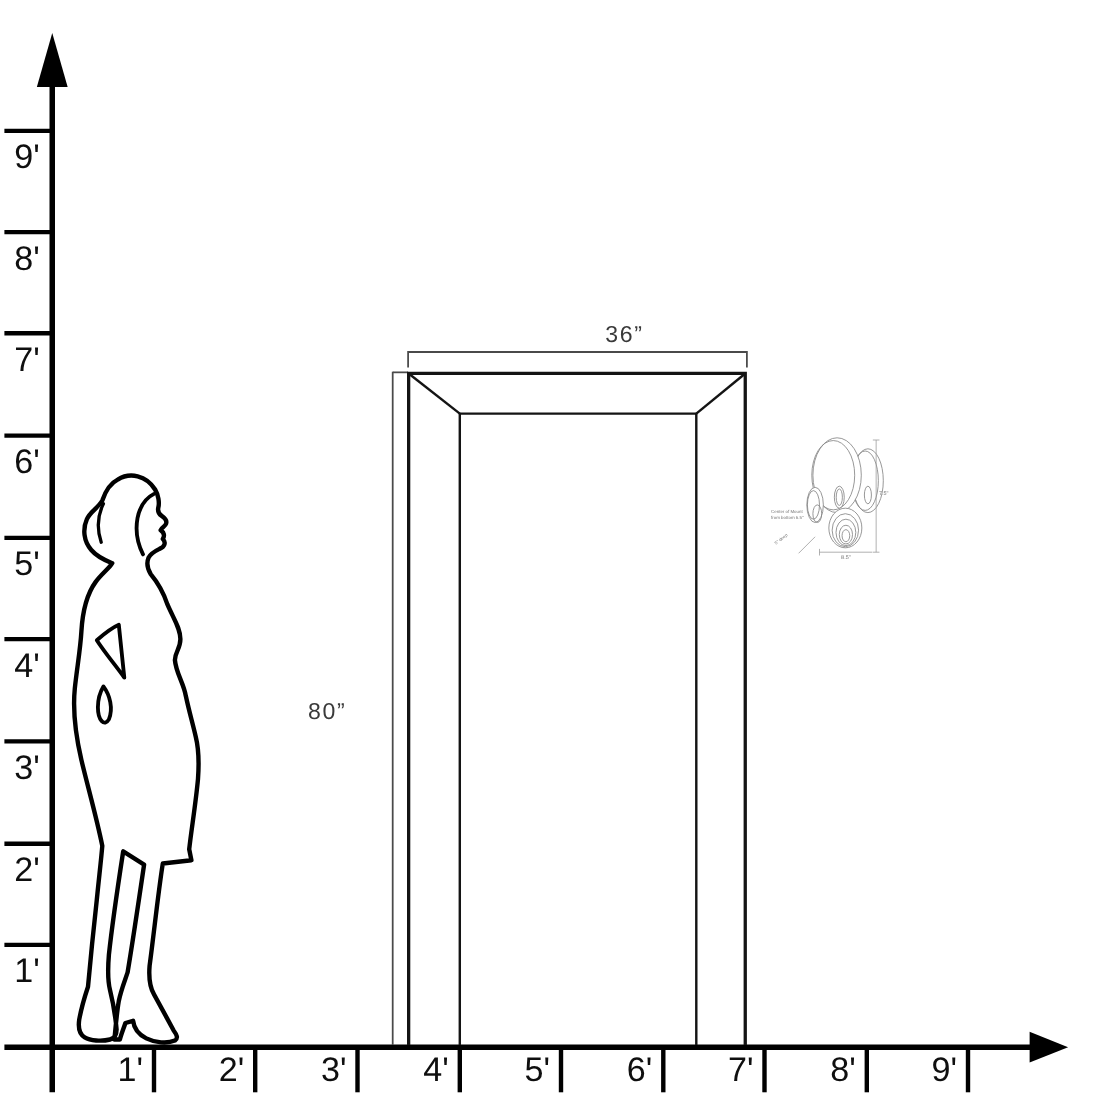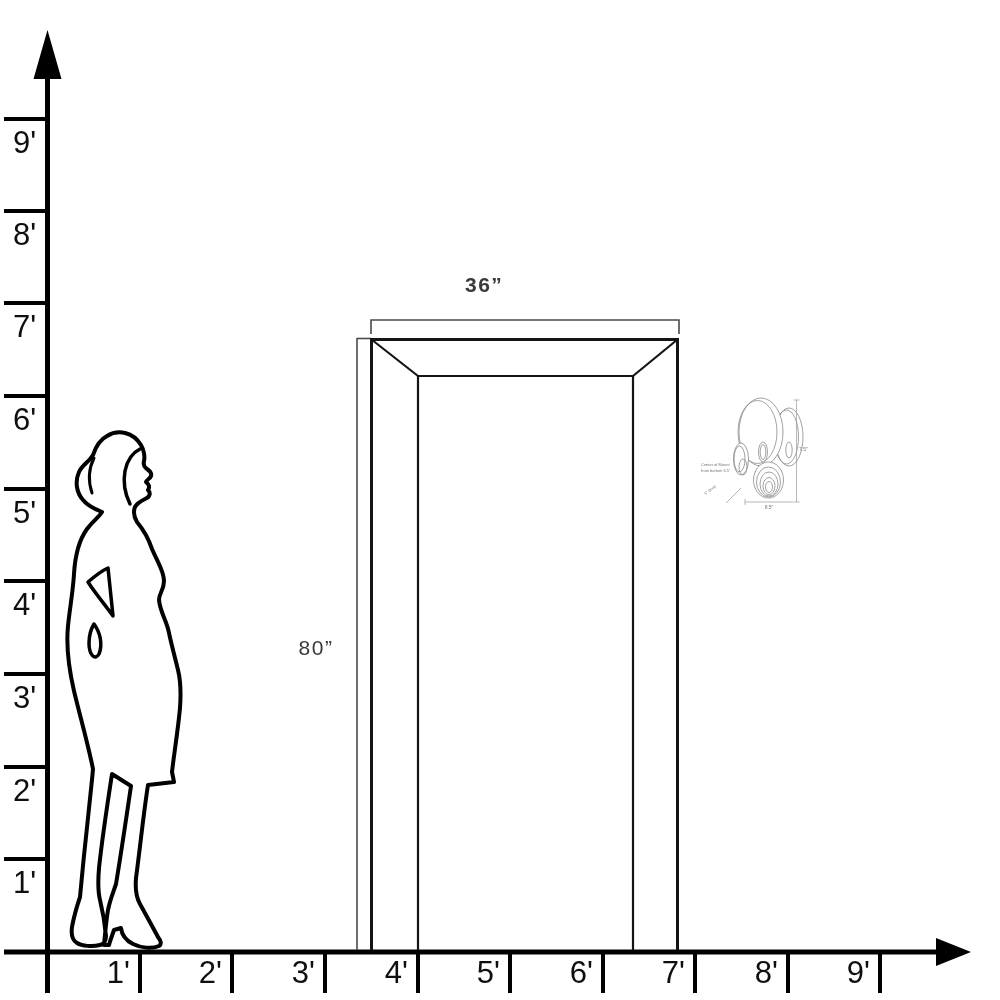--- a/index.html
+++ b/index.html
@@ -2,22 +2,22 @@
 <html><head>
 <meta charset="utf-8">
 <style>
   html,body{margin:0;padding:0;background:#fff;}
   .canvas{position:relative;width:1000px;height:1000px;background:#fff;overflow:hidden;
           font-family:"Liberation Sans", sans-serif;}
   .canvas svg{position:absolute;left:0;top:0;}
   .ylabel{position:absolute;left:13px;font-size:31px;color:#0f0f0f;line-height:1;}
   .xlabel{position:absolute;top:957px;width:50px;text-align:right;font-size:31px;color:#0f0f0f;line-height:1;}
   .dim-label{position:absolute;font-size:21px;color:#3a3a3a;letter-spacing:1.5px;line-height:1;}
-  .dim-width{left:465px;top:274px;width:120px;text-align:left;font-weight:bold;}
-  .dim-height{left:280px;top:637px;width:72px;text-align:center;}
+  .dim-width{left:465px;top:294px;width:120px;text-align:right;}
+  .dim-height{left:280px;top:637px;width:72px;text-align:left;}
   .tiny{position:absolute;color:#777;line-height:1.4;}
   .sconce-note{left:701px;top:462px;width:40px;font-size:4px;}
   .sconce-depth{left:703px;top:492px;font-size:4px;transform:rotate(-38deg);transform-origin:left top;white-space:nowrap;}
   .sconce-width{left:753px;top:504px;width:32px;text-align:center;font-size:5px;}
   .sconce-height{left:799px;top:446px;font-size:5px;white-space:nowrap;}
 </style>
 </head>
 <body>
 
 <div class="canvas">

